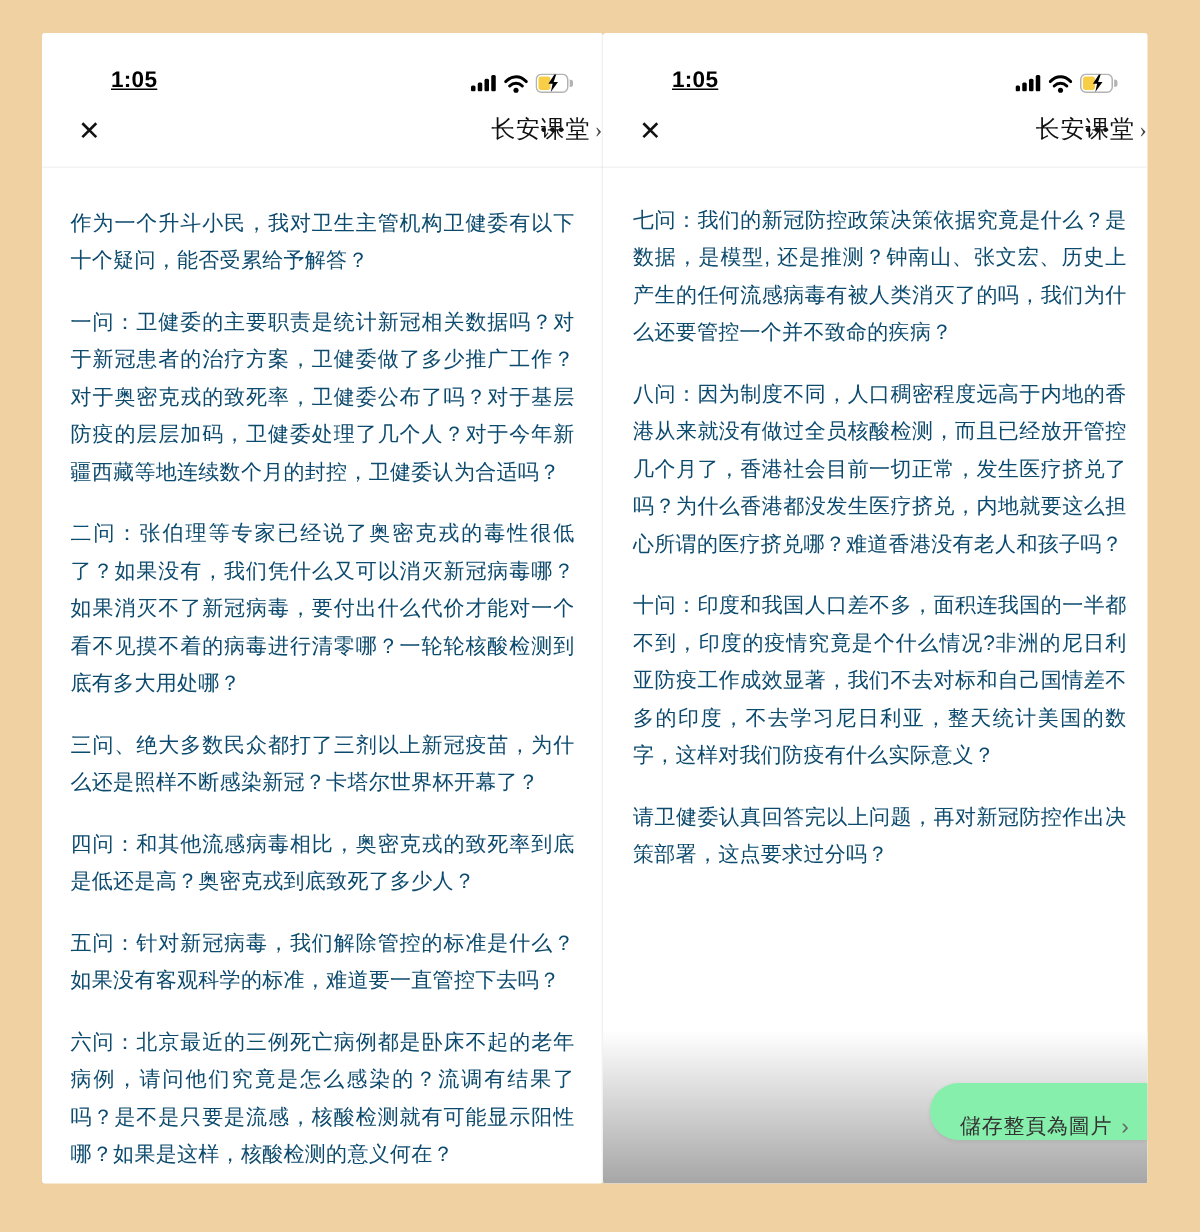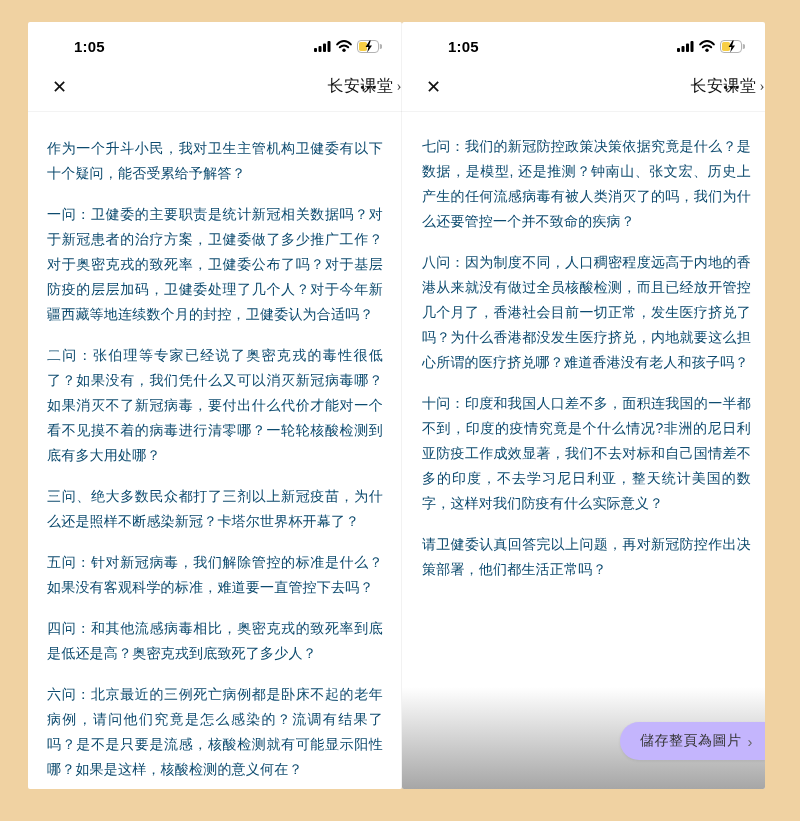--- a/index.html
+++ b/index.html
@@ -10,22 +10,22 @@
     -webkit-font-smoothing:antialiased;
   }
   .phone{
     position:absolute;top:22px;height:767px;background:#ffffff;
     border-radius:2px;overflow:hidden;
   }
   .phone.left{left:28px;width:374px;}
   .phone.right{left:402px;width:363px;box-shadow:-1px 0 0 rgba(0,0,0,0.05);}
   
   .statusbar{
-    height:40px;display:flex;align-items:center;justify-content:space-between;
-    padding:8px 20px 0 46px;box-sizing:border-box;
+    height:40px;display:flex;align-items:flex-end;justify-content:space-between;
+    padding:8px 20px 0 46px;box-sizing:border-box;text-decoration:underline;
   }
   .sb-time{font-size:15px;font-weight:700;color:#000;letter-spacing:.2px;}
   .sb-icons{display:flex;align-items:center;gap:5px;}
   
   .navbar{
     position:relative;height:50px;display:flex;align-items:center;
     border-bottom:1px solid #f3f3f3;box-sizing:border-box;
   }
   .nav-close{
     position:absolute;left:24px;top:50%;transform:translateY(-50%);
@@ -50,22 +50,22 @@
   }
   .phone.right .content{padding:22px 14px 0 20px;}
   .content p{margin:0 0 16px 0;}
   
   .footer-fade{
     position:absolute;left:0;right:0;bottom:0;height:102px;z-index:1;
     background:linear-gradient(180deg,#ffffff 0%,#dcdcdc 40%,#a6a6a6 100%);
   }
   .save-btn{
     position:absolute;right:0;bottom:29px;z-index:3;height:38px;
-    background:#c4b5fd;border-radius:19px 0 0 19px;
-    display:flex;align-items:center;padding:0 12px 0 20px;
+    background:#86efac;border-radius:19px 0 0 19px;
+    display:flex;align-items:flex-end;padding:0 12px 0 20px;
     font-size:14px;color:#333;letter-spacing:.5px;cursor:pointer;
     box-shadow:0 1px 3px rgba(0,0,0,0.08);
   }
   .save-btn .chev{margin-left:6px;color:#666;font-size:15px;}
   svg{display:block;}
 </style>
 </head>
 <body>
 
 <div class="phone left">
@@ -100,22 +100,22 @@
   <div class="navbar">
     <span class="nav-close">✕</span>
     <div class="nav-title"><span>长安课堂</span><span class="chev">›</span></div>
     <span class="nav-more">•••</span>
   </div>
   <div class="content">
     <p>作为一个升斗小民，我对卫生主管机构卫健委有以下十个疑问，能否受累给予解答？</p>
     <p>一问：卫健委的主要职责是统计新冠相关数据吗？对于新冠患者的治疗方案，卫健委做了多少推广工作？对于奥密克戎的致死率，卫健委公布了吗？对于基层防疫的层层加码，卫健委处理了几个人？对于今年新疆西藏等地连续数个月的封控，卫健委认为合适吗？</p>
     <p>二问：张伯理等专家已经说了奥密克戎的毒性很低了？如果没有，我们凭什么又可以消灭新冠病毒哪？如果消灭不了新冠病毒，要付出什么代价才能对一个看不见摸不着的病毒进行清零哪？一轮轮核酸检测到底有多大用处哪？</p>
     <p>三问、绝大多数民众都打了三剂以上新冠疫苗，为什么还是照样不断感染新冠？卡塔尔世界杯开幕了？</p>
+    <p>四问：和其他流感病毒相比，奥密克戎的致死率到底是低还是高？奥密克戎到底致死了多少人？</p>
     <p>五问：针对新冠病毒，我们解除管控的标准是什么？如果没有客观科学的标准，难道要一直管控下去吗？</p>
-    <p>四问：和其他流感病毒相比，奥密克戎的致死率到底是低还是高？奥密克戎到底致死了多少人？</p>
     <p>六问：北京最近的三例死亡病例都是卧床不起的老年病例，请问他们究竟是怎么感染的？流调有结果了吗？是不是只要是流感，核酸检测就有可能显示阳性哪？如果是这样，核酸检测的意义何在？</p>
   </div>
 </div>
 
 <div class="phone right">
   <div class="statusbar">
     <span class="sb-time">1:05</span>
     <span class="sb-icons">
       <span>
         <svg width="17" height="11" viewBox="0 0 17 11">
@@ -144,20 +144,20 @@
   </div>
   <div class="navbar">
     <span class="nav-close">✕</span>
     <div class="nav-title"><span>长安课堂</span><span class="chev">›</span></div>
     <span class="nav-more">•••</span>
   </div>
   <div class="content">
     <p>七问：我们的新冠防控政策决策依据究竟是什么？是数据，是模型, 还是推测？钟南山、张文宏、历史上产生的任何流感病毒有被人类消灭了的吗，我们为什么还要管控一个并不致命的疾病？</p>
     <p>八问：因为制度不同，人口稠密程度远高于内地的香港从来就没有做过全员核酸检测，而且已经放开管控几个月了，香港社会目前一切正常，发生医疗挤兑了吗？为什么香港都没发生医疗挤兑，内地就要这么担心所谓的医疗挤兑哪？难道香港没有老人和孩子吗？</p>
     <p>十问：印度和我国人口差不多，面积连我国的一半都不到，印度的疫情究竟是个什么情况?非洲的尼日利亚防疫工作成效显著，我们不去对标和自己国情差不多的印度，不去学习尼日利亚，整天统计美国的数字，这样对我们防疫有什么实际意义？</p>
-    <p>请卫健委认真回答完以上问题，再对新冠防控作出决策部署，他们都生活正常吗？</p>
+    <p>请卫健委认真回答完以上问题，再对新冠防控作出决策部署，这点要求过分吗？</p>
   </div>
   <div class="footer-fade"></div>
   <div class="save-btn">
     <span>儲存整頁為圖片</span>
     <span class="chev">›</span>
   </div>
 </div>
 
 </body></html>

